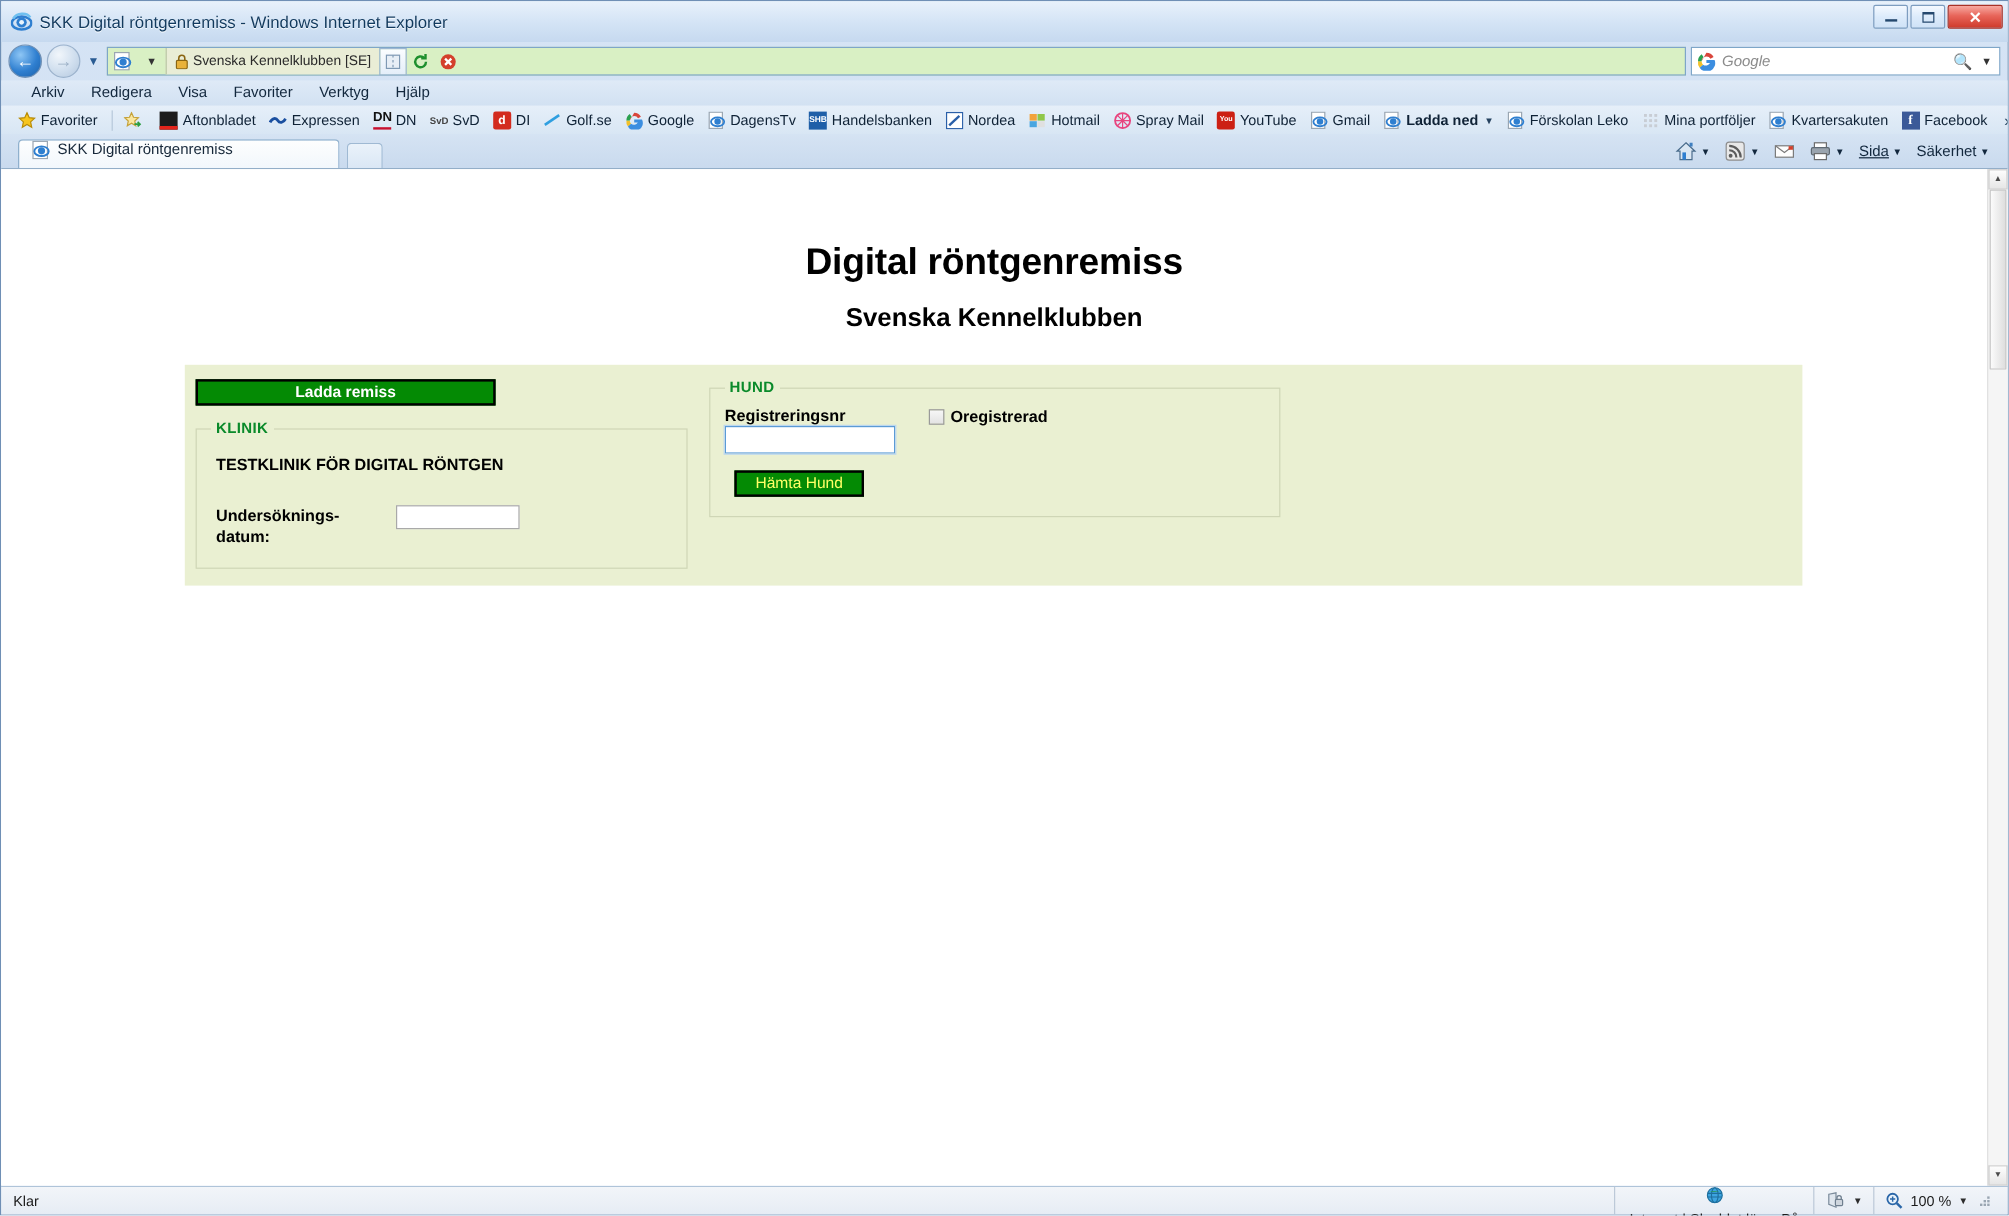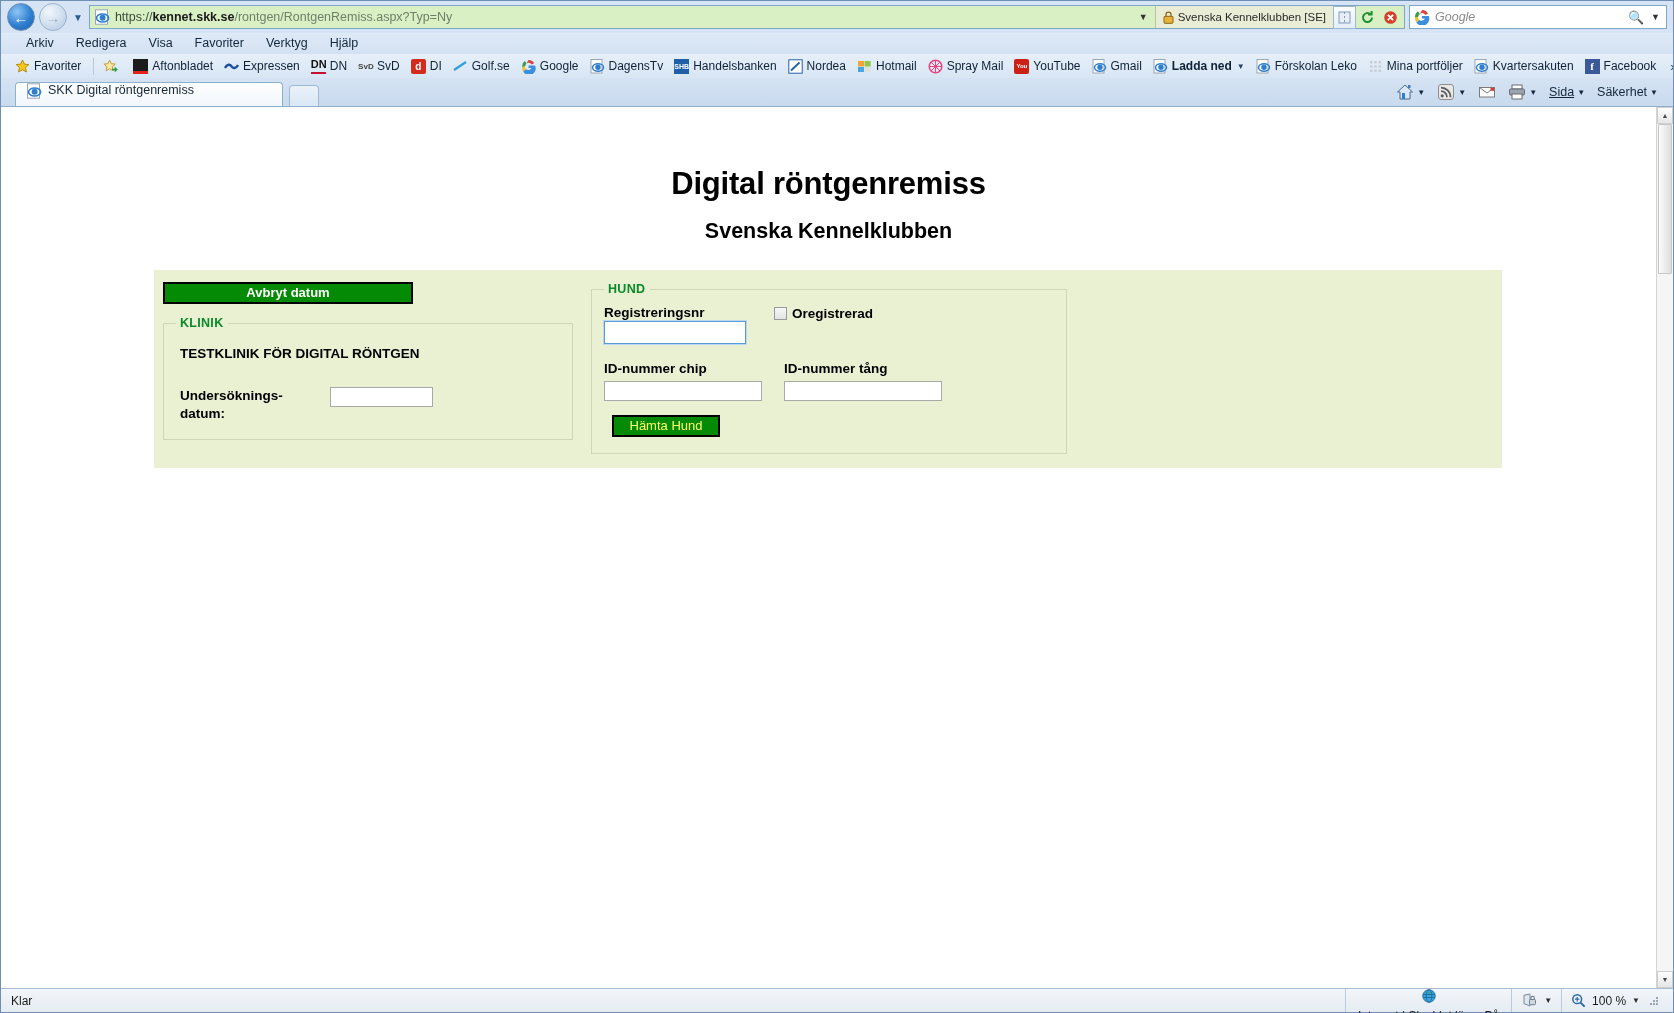--- a/index.html
+++ b/index.html
@@ -348,37 +348,56 @@
   }
   .globe { width:14px; height:14px; flex:none; }
   .tinycaret { font-size: 8px; color:#2d2d2d; }
   .grip { width: 12px; height: 12px; margin: 0 3px 0 2px; }
 </style>
 </head>
 <body>
 
 <div id="ie-window">
 
+  <div id="titlebar">
+    <svg class="tb-icon" viewBox="0 0 18 18">
+      <ellipse cx="9" cy="10.2" rx="8.2" ry="5.4" fill="none" stroke="#2f7fd0" stroke-width="2.1"></ellipse>
+      <path d="M2 6.5 C5 1.5 13.5 1.2 16.2 5.6" fill="none" stroke="#6fc0f0" stroke-width="2.1"></path>
+      <circle cx="9" cy="9.6" r="4.3" fill="#2f7fd0"></circle>
+      <circle cx="9" cy="9.6" r="2.0" fill="#e9f4fd"></circle>
+    </svg>
+    <span class="tb-text">SKK Digital röntgenremiss - Windows Internet Explorer</span>
+    <div class="win-btns">
+      <div class="win-btn">
+          <i class="glyph-min"></i>
+        </div>
+      <div class="win-btn">
+          <i class="glyph-max"></i>
+        </div>
+      <div class="win-btn close">
+          <span class="glyph-close">✕</span>
+        </div>
+    </div>
+  </div>
 
   <div id="navbar">
     <div class="navbtn back">
         <span class="arrow">←</span>
       </div>
     <div class="navbtn fwd">
         <span class="arrow">→</span>
       </div>
     <span class="recent-drop">▼</span>
 
     <div id="addressbar">
       <svg class="ie-favicon" viewBox="0 0 16 16">
         <rect x="1.5" y="0.8" width="12" height="14.4" fill="#fff" stroke="#9aa6b2"></rect>
         <ellipse cx="8.6" cy="9" rx="6" ry="4" fill="none" stroke="#2f7fd0" stroke-width="1.6"></ellipse>
         <circle cx="8.6" cy="8.7" r="3" fill="#2f7fd0"></circle>
       </svg>
-      <span class="url"><span class="proto">https://</span><b>kennet.skk.se</b>/rontgen/RontgenRemiss.aspx?Typ=Ny</span>
       <span class="addr-drop">▼</span>
       <span class="sec-chip">
         <svg class="lockicon" viewBox="0 0 11 13">
           <rect x="1" y="5.3" width="9" height="7" rx="1" fill="#e8b23a" stroke="#8a6512"></rect>
           <path d="M3 5.3V3.6a2.5 2.5 0 0 1 5 0v1.7" fill="none" stroke="#8a6512" stroke-width="1.3"></path>
         </svg>
         <span>Svenska Kennelklubben [SE]</span>
       </span>
       <span class="navtool framed">
         <svg width="13" height="13" viewBox="0 0 13 13">
@@ -625,21 +644,21 @@
 
   <div id="viewport">
     <div id="page">
 
       <h1>Digital röntgenremiss</h1>
       <h2>Svenska Kennelklubben</h2>
 
       <div id="formband">
 
         <div class="col-left">
-          <div class="btn-avbryt">Avbryt datum</div>
+          <div class="btn-avbryt">Ladda remiss</div>
           <fieldset class="skk">
             <legend>KLINIK</legend>
             <div class="klinik-name">TESTKLINIK FÖR DIGITAL RÖNTGEN</div>
             <div class="undersok-row">
               <div class="undersok-label">
                 <span>Undersöknings-</span><br>
                 <span>datum:</span>
               </div>
               <input class="txt date" type="text" value="" style="">
             </div>
@@ -654,30 +673,20 @@
               <div class="left">
                 <div class="hund-lbl">Registreringsnr</div>
                 <input class="txt regnr" type="text" value="" style="">
               </div>
               <div class="right">
                 <span class="cbox"></span>
                 <span class="hund-lbl">Oregistrerad</span>
               </div>
             </div>
 
-            <div class="hund-row2">
-              <div class="hund-col">
-                <span class="hund-lbl">ID-nummer chip</span>
-                <input class="txt idnum" type="text" value="" style="">
-              </div>
-              <div class="hund-col">
-                <span class="hund-lbl">ID-nummer tång</span>
-                <input class="txt idnum" type="text" value="" style="">
-              </div>
-            </div>
 
             <div class="btn-hamta">Hämta Hund</div>
           </fieldset>
         </div>
       </div>
     </div>
 
     <div id="vscroll">
       <div class="sb-arrow">▲</div>
       <div class="sb-track">

